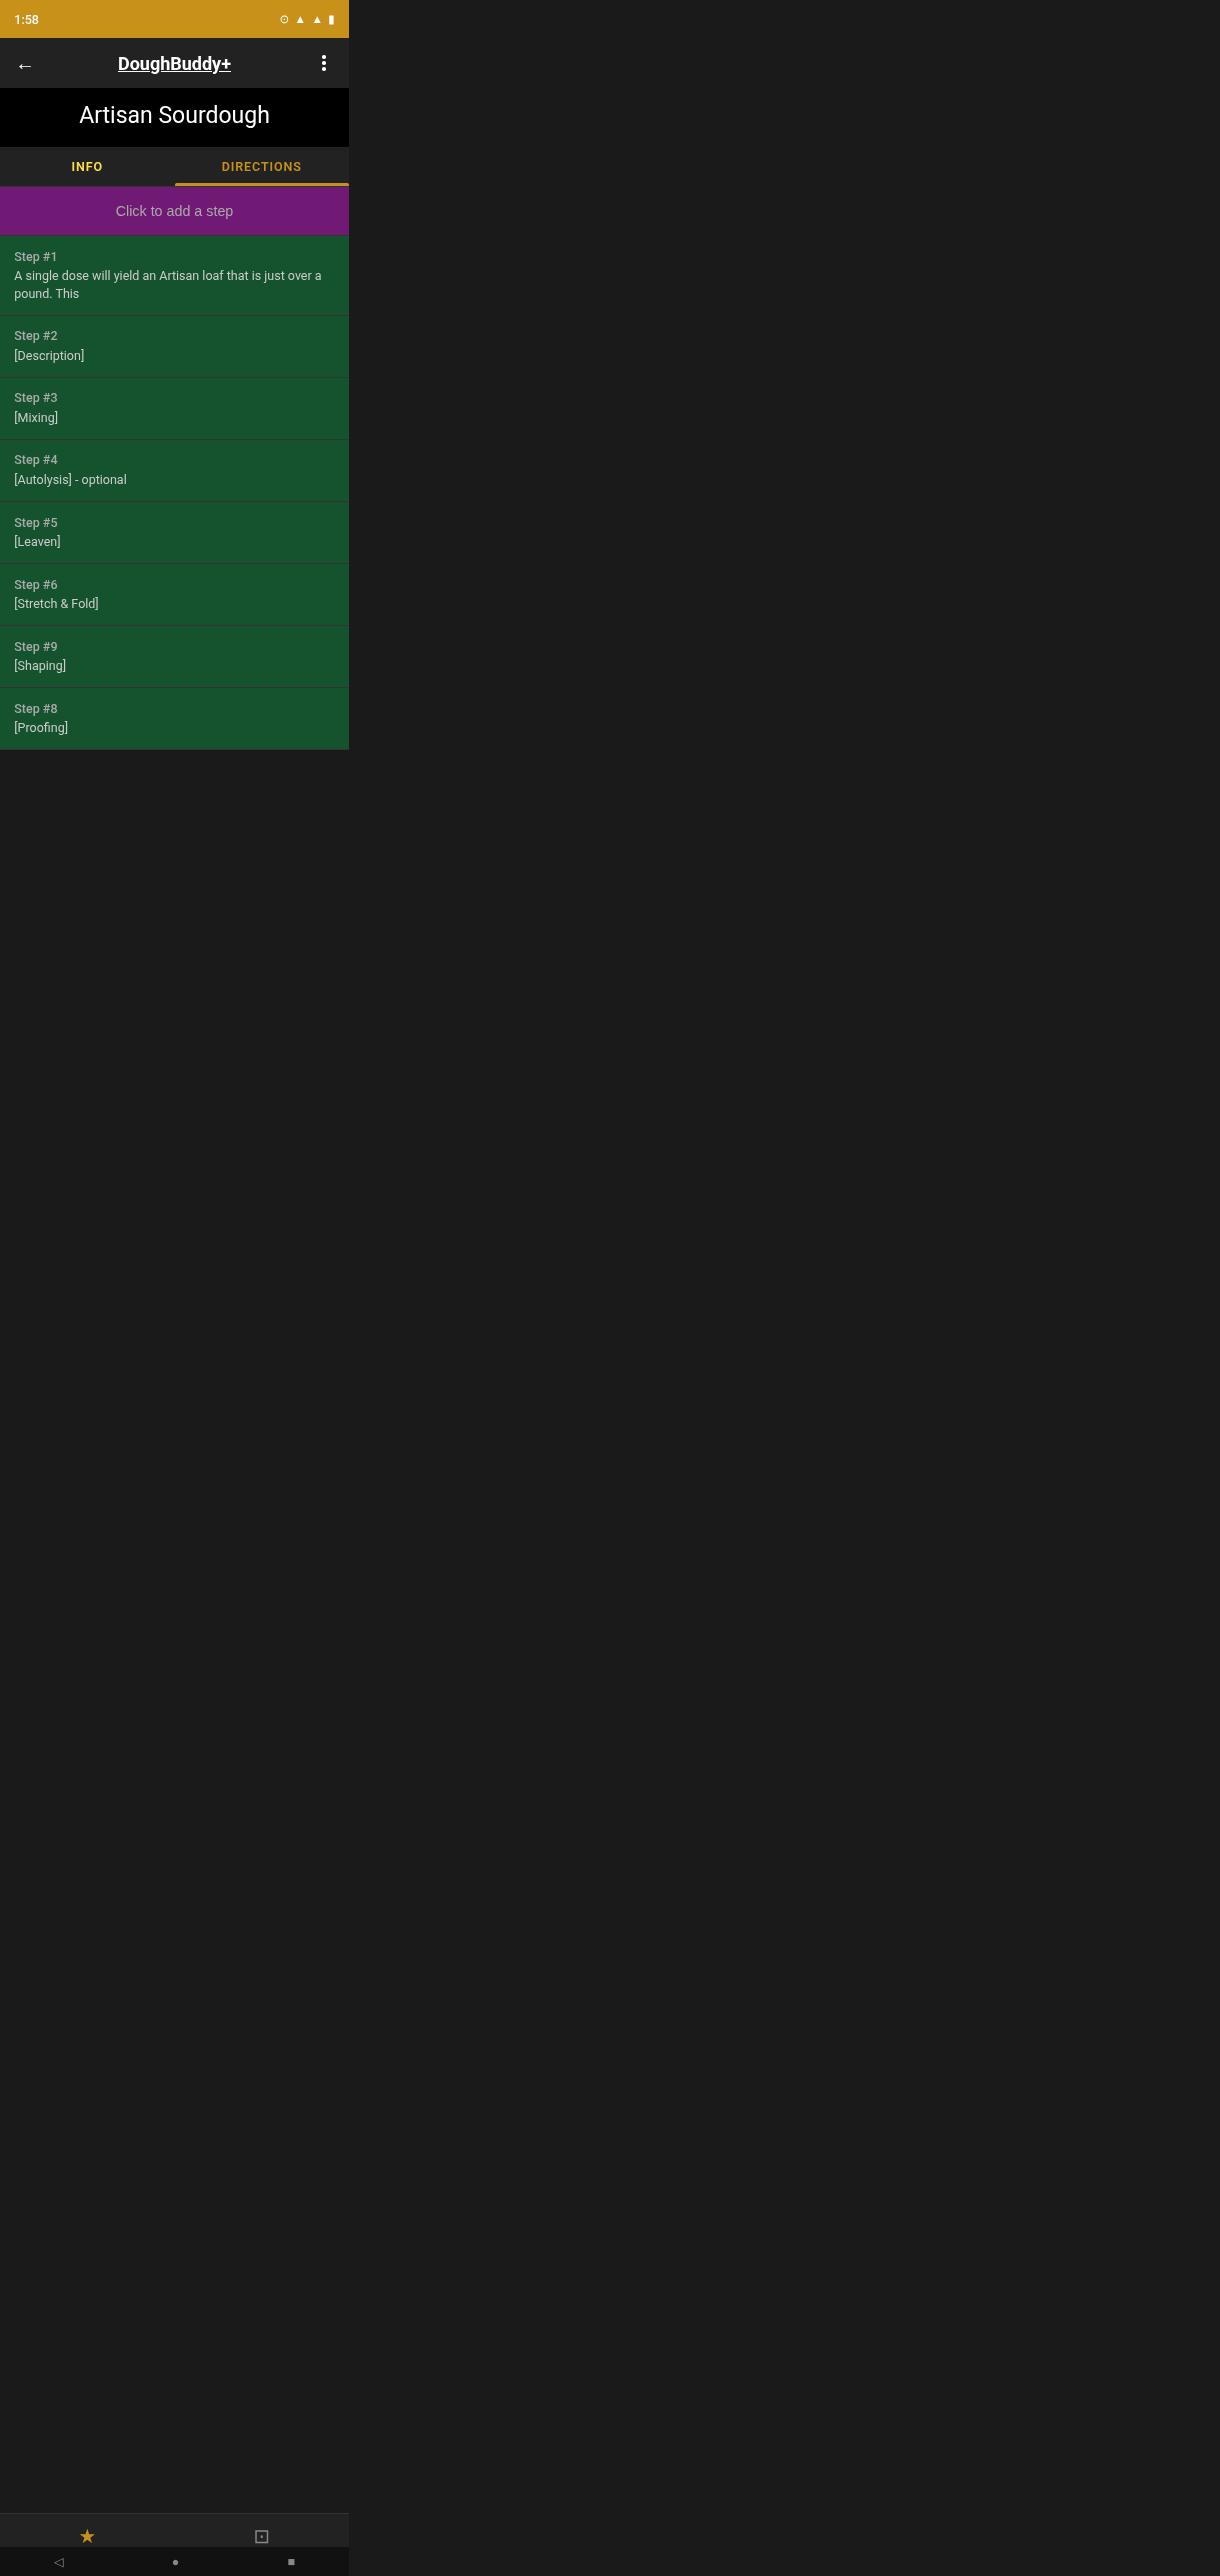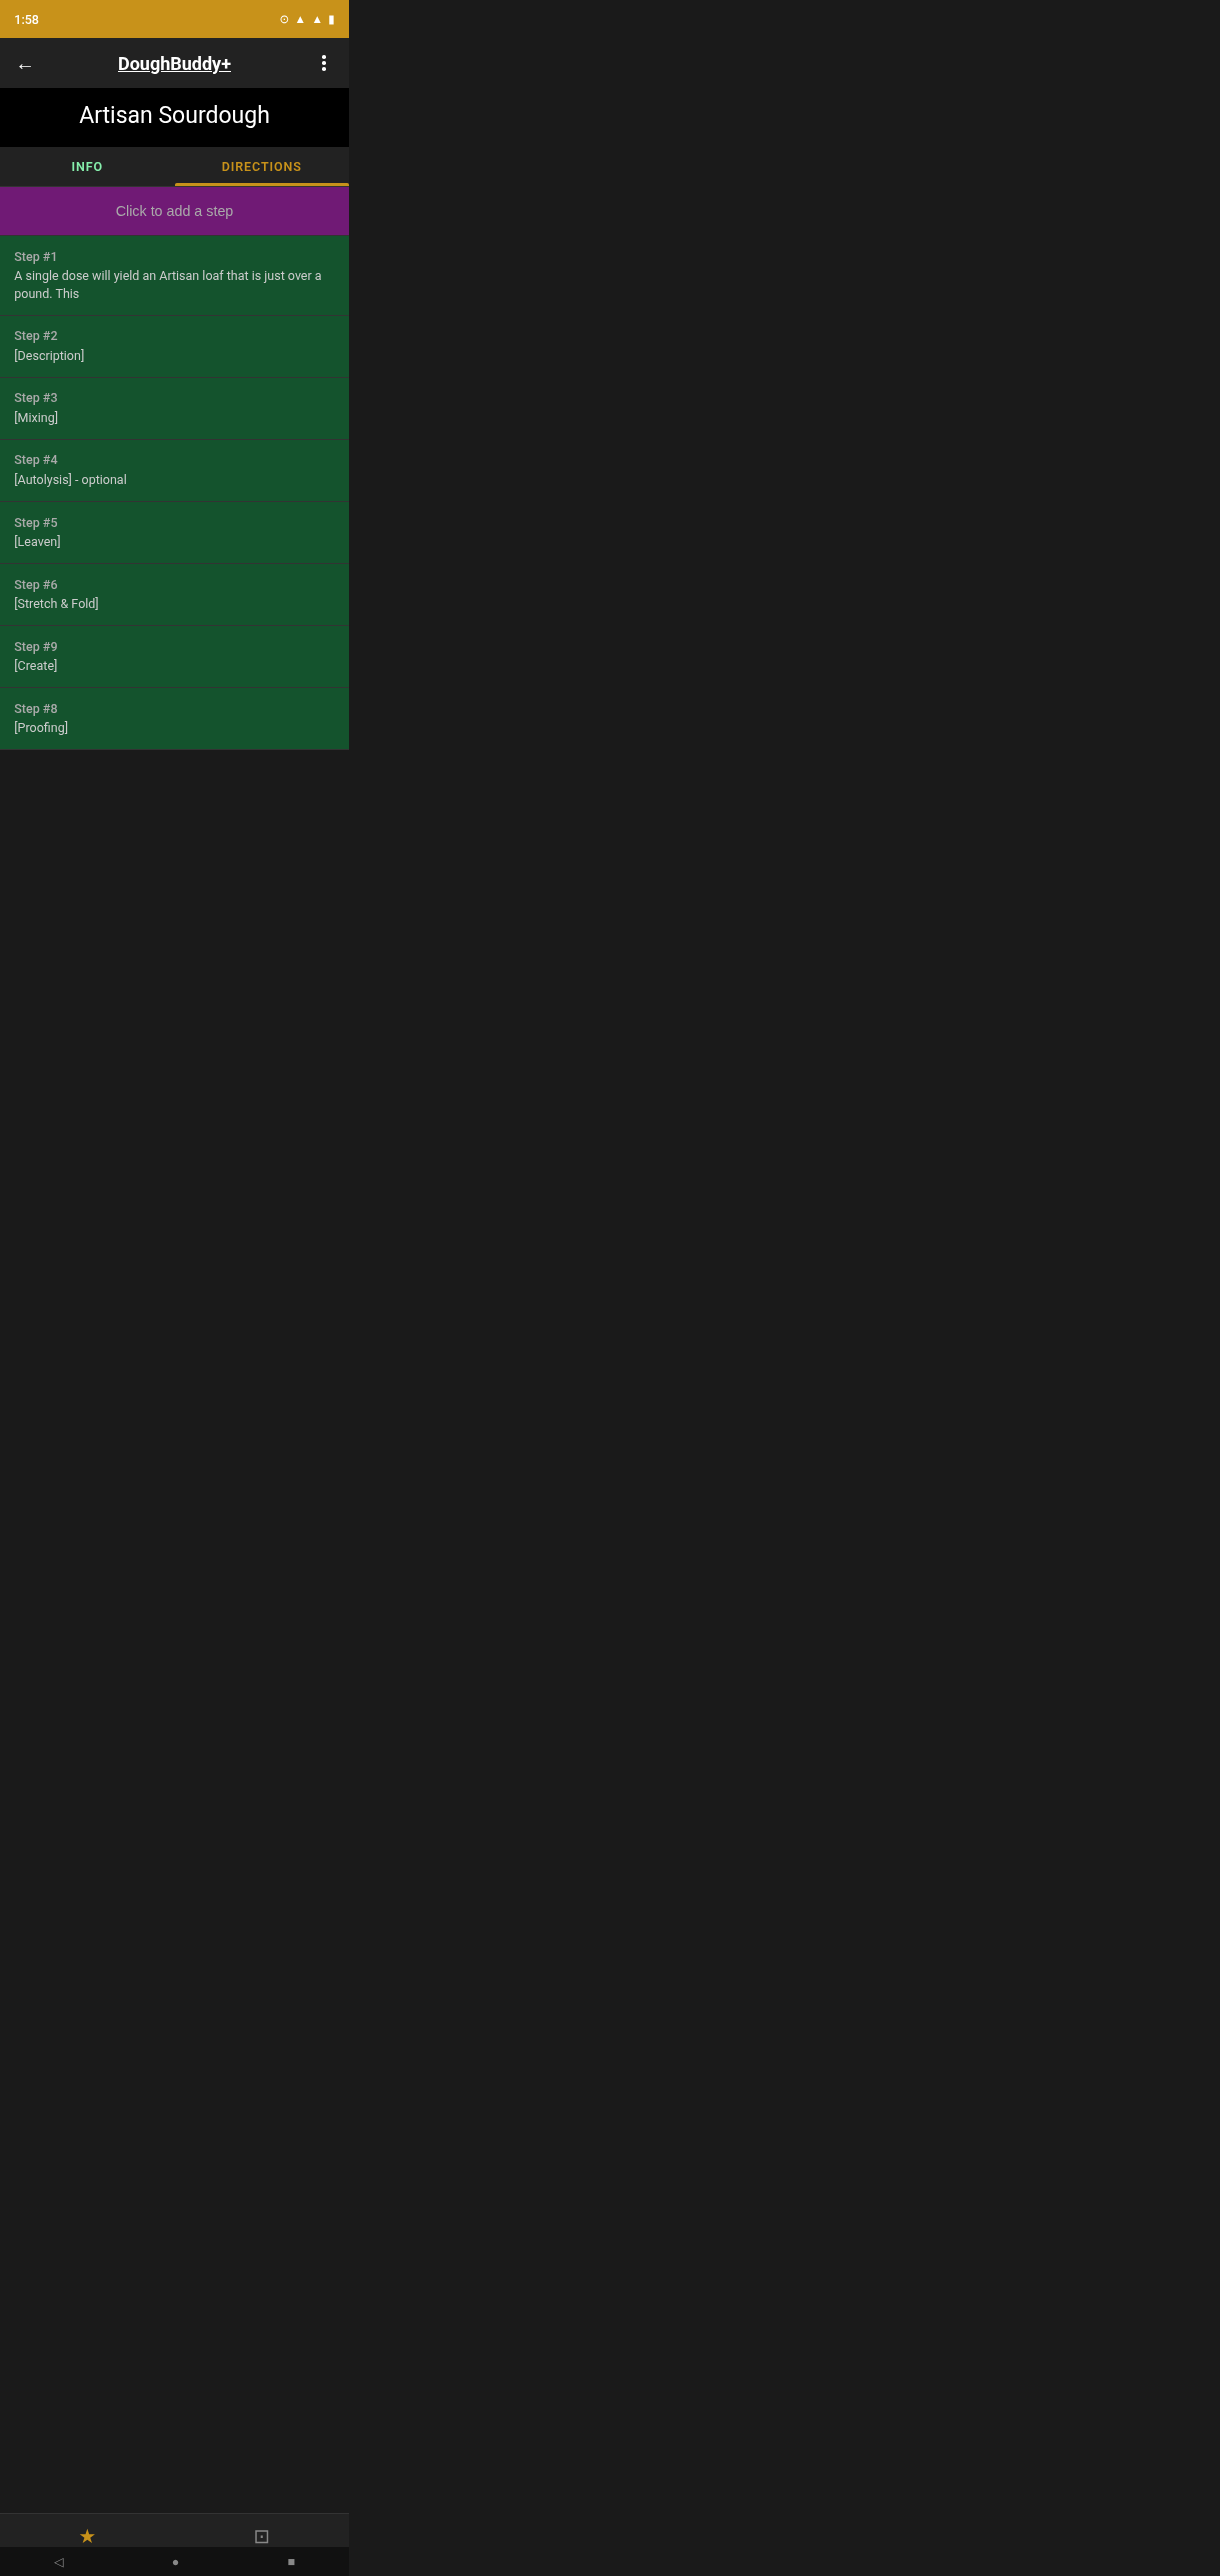--- a/index.html
+++ b/index.html
@@ -109,21 +109,21 @@
       align-items: center;
       justify-content: center;
       cursor: pointer;
       font-size: 12.5px;
       font-weight: 600;
       letter-spacing: 0.9px;
       position: relative;
     }
 
     .tab-inactive {
-      color: #86efac;
+      color: #fde047;
     }
 
     .tab-active {
       color: #c8921a;
     }
 
     .tab-active::after {
       content: '';
       position: absolute;
       bottom: 0;
@@ -350,21 +350,21 @@
     <div class="step-description">[Leaven]</div>
   </div>
 
   <div class="step-item">
     <div class="step-number">Step #6</div>
     <div class="step-description">[Stretch &amp; Fold]</div>
   </div>
 
   <div class="step-item">
     <div class="step-number">Step #9</div>
-    <div class="step-description">[Create]</div>
+    <div class="step-description">[Shaping]</div>
   </div>
 
   <div class="step-item">
     <div class="step-number">Step #8</div>
     <div class="step-description">[Proofing]</div>
   </div>
 
 
 </div>
 

